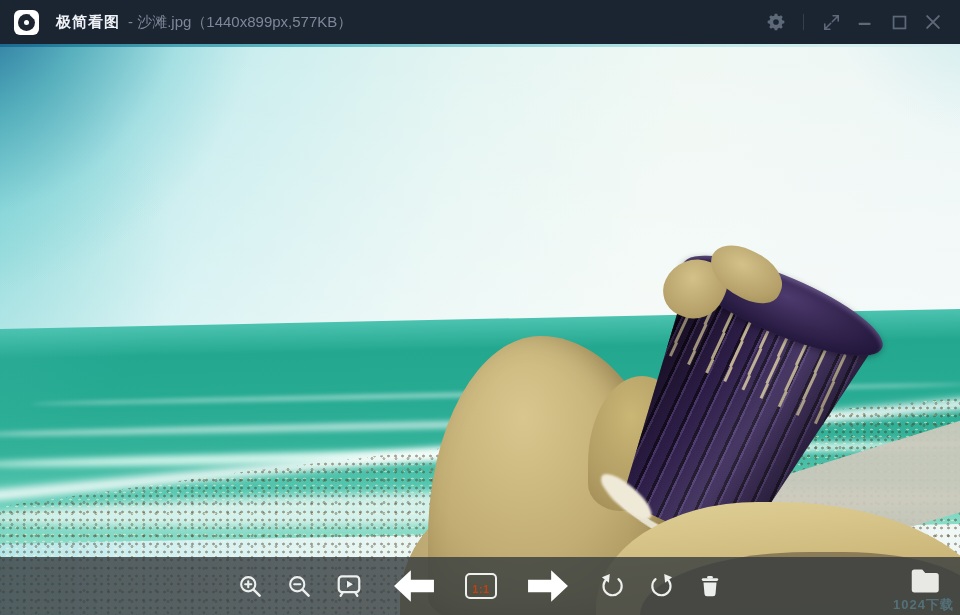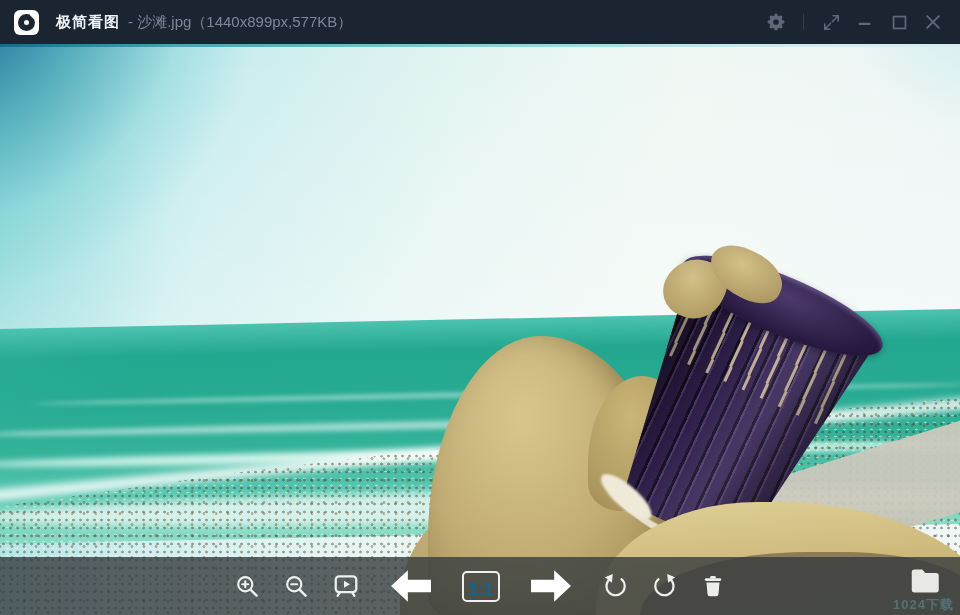--- a/index.html
+++ b/index.html
@@ -121,22 +121,22 @@
     background:#7f7050; }
 
   
   .toolbar { position:absolute; left:0; bottom:0; width:100%; height:58px;
     background:rgba(54,60,62,.8); z-index:30;
     display:flex; align-items:center; justify-content:center; }
   .tool-group { display:flex; align-items:center; gap:22px; }
   .tool-btn { background:transparent; border:none; cursor:pointer; display:flex;
     align-items:center; justify-content:center; padding:0; }
   .arrow-btn { margin:0 8px; }
-  .ratio-box { border:2px solid #eef0ee; border-radius:5px; color:#0369a1;
-    font-size:16px; font-weight:bold; padding:9px 5px 2px; line-height:1;
+  .ratio-box { border:2px solid #eef0ee; border-radius:5px; color:#c2410c;
+    font-size:11px; font-weight:bold; padding:9px 5px 2px; line-height:1;
     letter-spacing:.5px; cursor:pointer; background:transparent; }
   .folder-btn { position:absolute; right:16px; top:9px; background:transparent;
     border:none; cursor:pointer; }
   .watermark { position:absolute; right:6px; bottom:1px; font-size:13px;
     font-weight:bold; color:rgba(95,145,165,.55); letter-spacing:1px; }
 </style>
 </head>
 <body>
 
 <div class="window">

